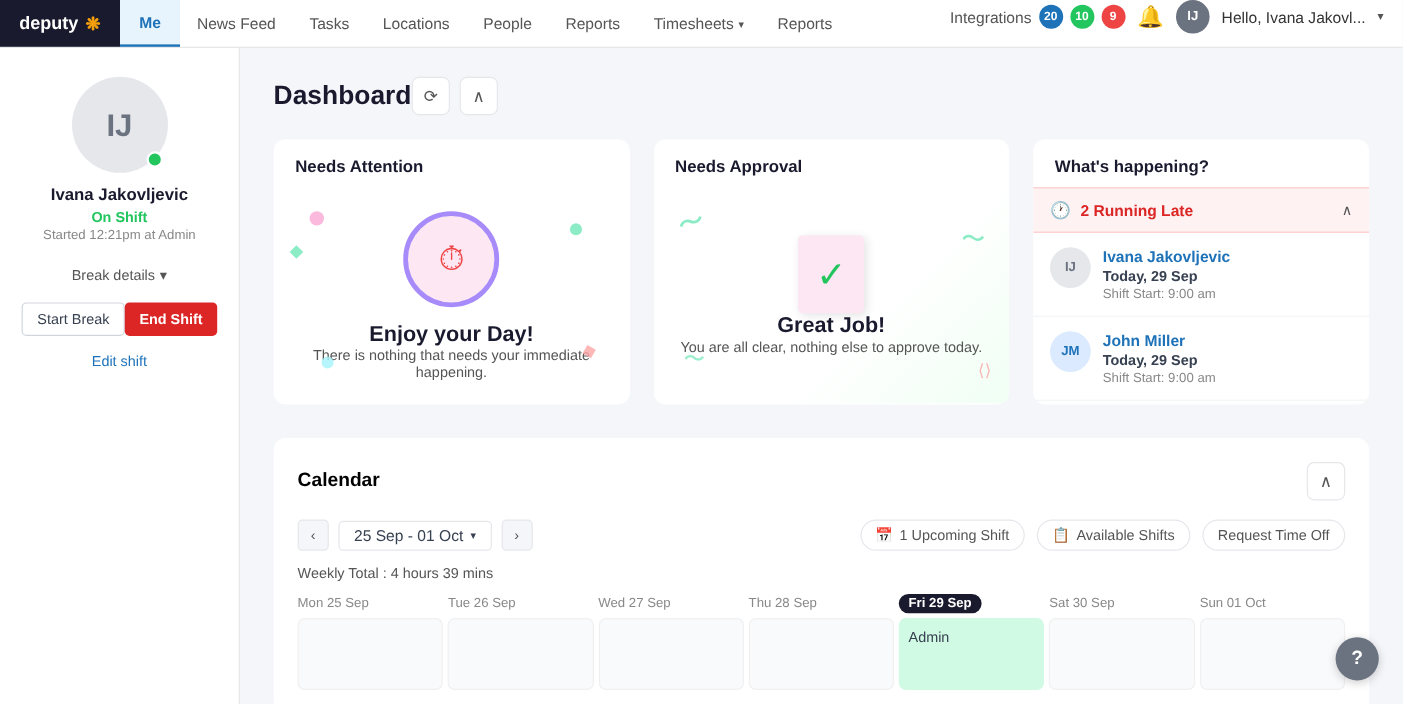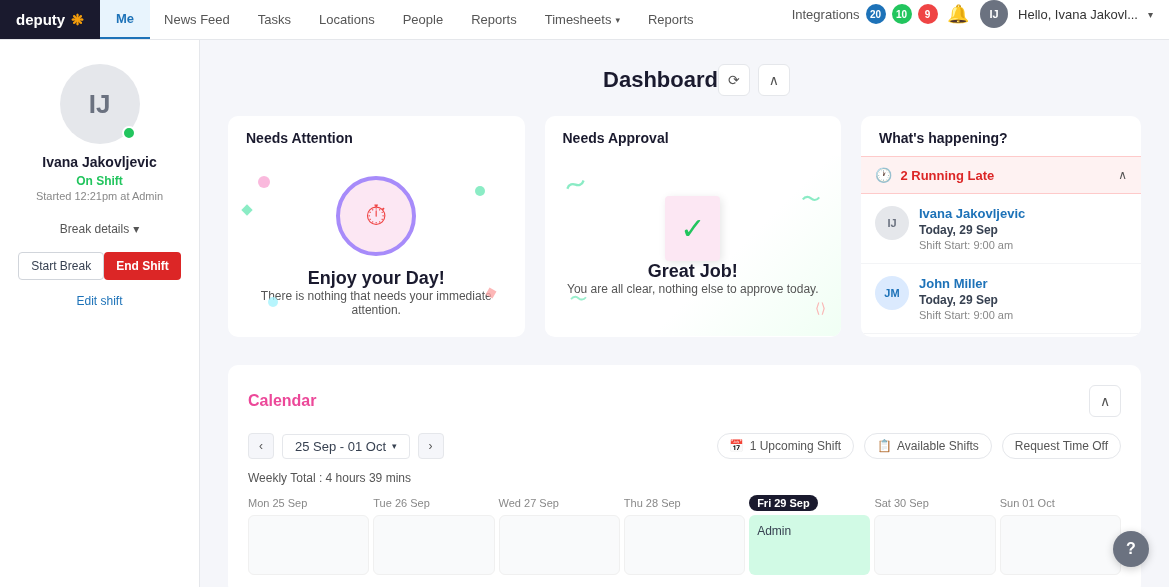--- a/index.html
+++ b/index.html
@@ -29,21 +29,21 @@
     .user-status { color: #22c55e; font-size: 12px; font-weight: 600; margin-bottom: 2px; }
     .user-started { font-size: 11px; color: #888; margin-bottom: 20px; }
     .break-details { font-size: 12px; color: #555; display: flex; align-items: center; gap: 4px; cursor: pointer; margin-bottom: 16px; }
     .sidebar-actions { display: flex; gap: 0; margin-bottom: 10px; }
     .btn-start-break { background: #fff; border: 1px solid #d1d5db; border-radius: 4px; padding: 6px 12px; font-size: 12px; color: #374151; cursor: pointer; }
     .btn-end-shift { background: #dc2626; border: none; border-radius: 4px; padding: 6px 12px; font-size: 12px; color: #fff; cursor: pointer; font-weight: 600; }
     .edit-shift { font-size: 12px; color: #1d72b8; cursor: pointer; margin-top: 4px; }
 
     
     .main { flex: 1; overflow-y: auto; padding: 24px 28px; background: #f5f6fa; }
-    .dashboard-header { display: flex; align-items: center; justify-content: center; margin-bottom: 20px; margin-left: 24px; }
+    .dashboard-header { display: flex; align-items: center; justify-content: flex-start; margin-bottom: 20px; }
     .dashboard-title { font-size: 22px; font-weight: 700; color: #1a1a2e; }
     .header-actions { display: flex; gap: 8px; }
     .icon-btn { width: 32px; height: 32px; border-radius: 6px; background: #fff; border: 1px solid #e5e7eb; display: flex; align-items: center; justify-content: center; cursor: pointer; font-size: 14px; color: #555; }
 
     
     .sections-row { display: flex; gap: 20px; margin-bottom: 28px; }
     .section-card { background: #fff; border-radius: 10px; flex: 1; overflow: hidden; }
     .section-header { padding: 14px 18px 10px; font-weight: 700; font-size: 14px; color: #1a1a2e; }
     .section-illustration { display: flex; flex-direction: column; align-items: center; justify-content: center; padding: 20px; min-height: 180px; position: relative; overflow: hidden; }
     .illus-text-bold { font-weight: 700; font-size: 18px; margin-bottom: 0; color: #1a1a2e; text-align: right; }
@@ -58,21 +58,21 @@
     .person-row { display: flex; align-items: flex-start; gap: 10px; padding: 12px 14px; border-bottom: 1px solid #f3f4f6; }
     .person-avatar { width: 34px; height: 34px; border-radius: 50%; background: #e5e7eb; display: flex; align-items: center; justify-content: center; font-size: 11px; font-weight: 700; color: #6b7280; flex-shrink: 0; }
     .person-info { display: flex; flex-direction: column; gap: 2px; }
     .person-name { font-size: 13px; font-weight: 600; color: #1d72b8; }
     .person-date { font-size: 12px; color: #374151; font-weight: 600; }
     .person-shift { font-size: 11px; color: #888; }
 
     
     .calendar-section { background: #fff; border-radius: 10px; padding: 20px; margin-bottom: 20px; }
     .cal-header { display: flex; align-items: center; justify-content: space-between; margin-bottom: 16px; }
-    .cal-title { font-size: 16px; font-weight: 700; color: #ec4899; }
+    .cal-title { font-size: 16px; font-weight: 700; color: #000000; }
     .cal-nav { display: flex; align-items: center; gap: 8px; }
     .cal-nav-btn { width: 26px; height: 26px; border-radius: 4px; background: #f5f6fa; border: 1px solid #e5e7eb; display: flex; align-items: center; justify-content: center; cursor: pointer; color: #555; font-size: 12px; }
     .cal-date-range { padding: 4px 12px; border: 1px solid #e5e7eb; border-radius: 4px; font-size: 13px; color: #374151; cursor: pointer; display: flex; align-items: center; gap: 6px; background: #fff; }
     .cal-actions { display: flex; gap: 10px; flex-wrap: wrap; }
     .cal-action-btn { padding: 5px 12px; border-radius: 20px; border: 1px solid #e5e7eb; background: #fff; font-size: 12px; color: #555; cursor: pointer; display: flex; align-items: center; gap: 5px; }
     .weekly-total { font-size: 12px; color: #555; margin-bottom: 12px; font-weight: 500; }
     .calendar-grid { display: flex; gap: 4px; }
     .cal-day { flex: 1; }
     .cal-day-header { font-size: 11px; color: #888; margin-bottom: 6px; font-weight: 500; }
     .cal-day-cell { min-height: 60px; border-radius: 6px; background: #f9fafb; border: 1px solid #f0f0f0; }
@@ -176,21 +176,21 @@
           <div style="position:absolute; top:20px; left:30px; width:12px; height:12px; border-radius:50%; background:#f9a8d4; opacity:0.8;"></div>
           <div style="position:absolute; top:50px; left:15px; width:8px; height:8px; background:#6ee7b7; transform:rotate(45deg); opacity:0.8;"></div>
           <div style="position:absolute; bottom:30px; left:40px; width:10px; height:10px; border-radius:50%; background:#a5f3fc; opacity:0.8;"></div>
           <div style="position:absolute; top:30px; right:40px; width:10px; height:10px; border-radius:50%; background:#6ee7b7; opacity:0.8;"></div>
           <div style="position:absolute; bottom:40px; right:30px; width:8px; height:8px; background:#fca5a5; transform:rotate(30deg); opacity:0.8;"></div>
 
           <div class="clock-circle" style="margin-bottom:12px; z-index:1;">
             <span class="clock-inner">⏱</span>
           </div>
           <div class="illus-text-bold">Enjoy your Day!</div>
-          <div class="illus-text">There is nothing that needs your immediate attention.</div>
+          <div class="illus-text">There is nothing that needs your immediate happening.</div>
         </div>
       </div>
 
       <div class="section-card">
         <div class="section-header">Needs Approval</div>
         <div class="section-illustration" style="background: linear-gradient(135deg, #fff 60%, #f0fff4 100%);">
 
           <div style="position:absolute; top:15px; left:20px; font-size:22px; color:#6ee7b7; opacity:0.8; transform:rotate(-20deg);">〜</div>
           <div style="position:absolute; top:30px; right:20px; font-size:20px; color:#6ee7b7; opacity:0.8;">〜</div>
           <div style="position:absolute; bottom:25px; left:25px; font-size:18px; color:#6ee7b7; opacity:0.7;">〜</div>

